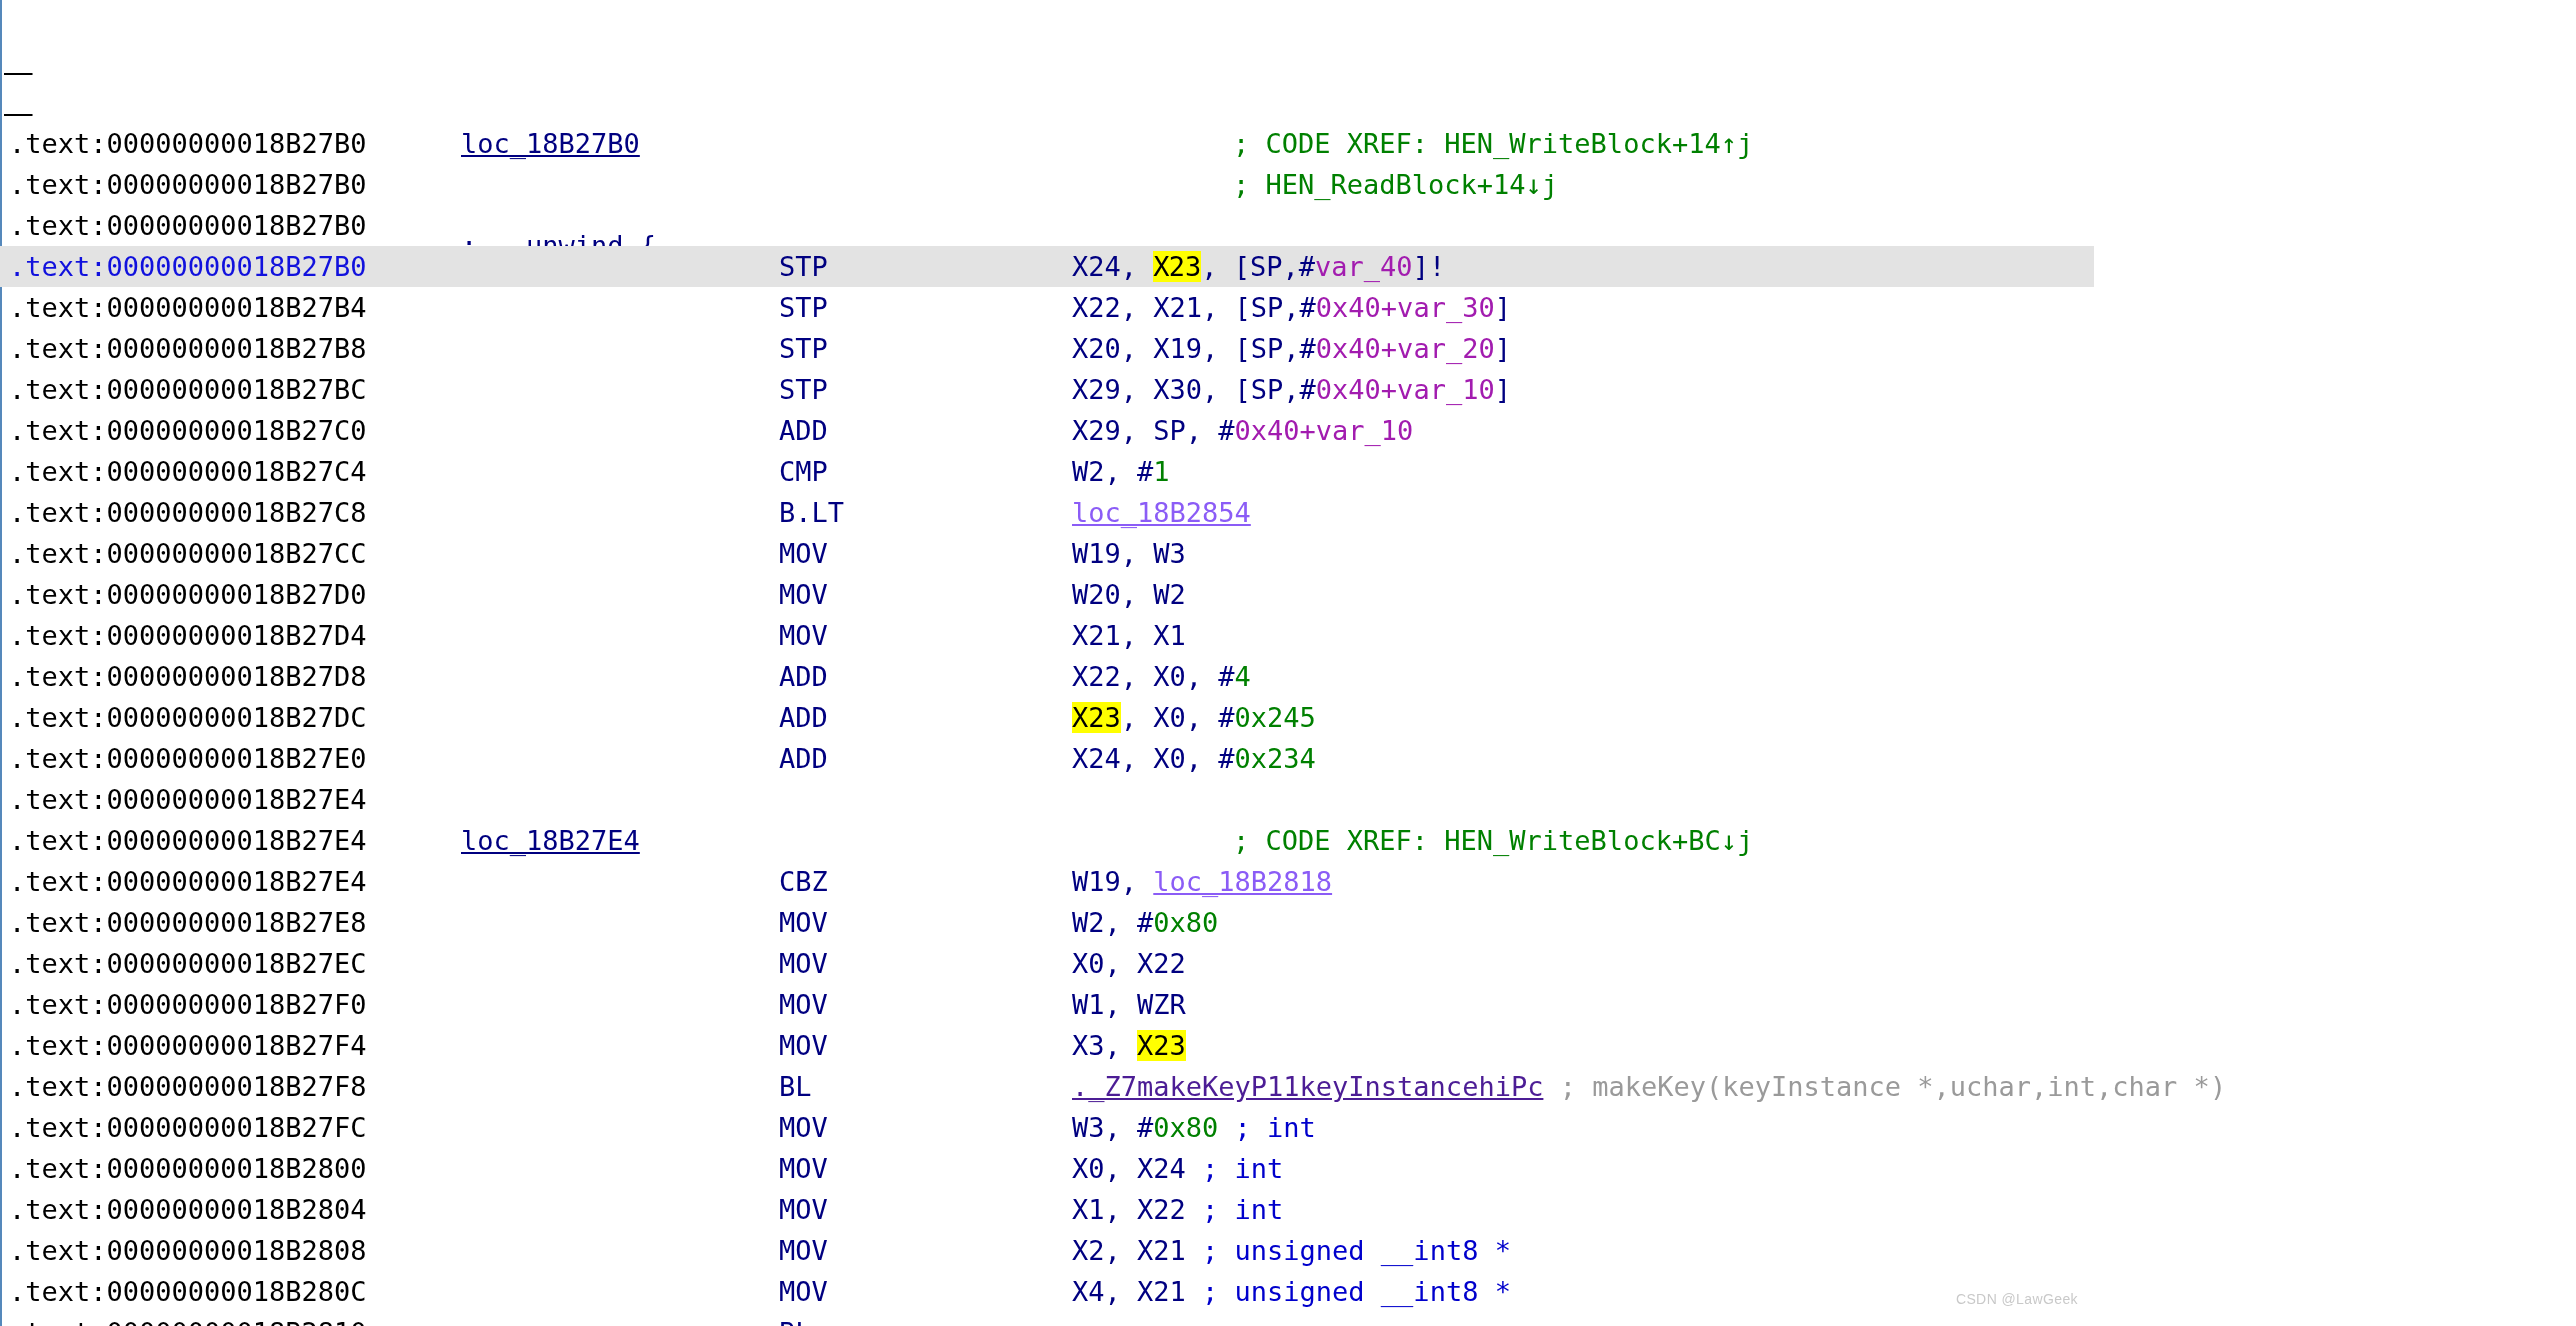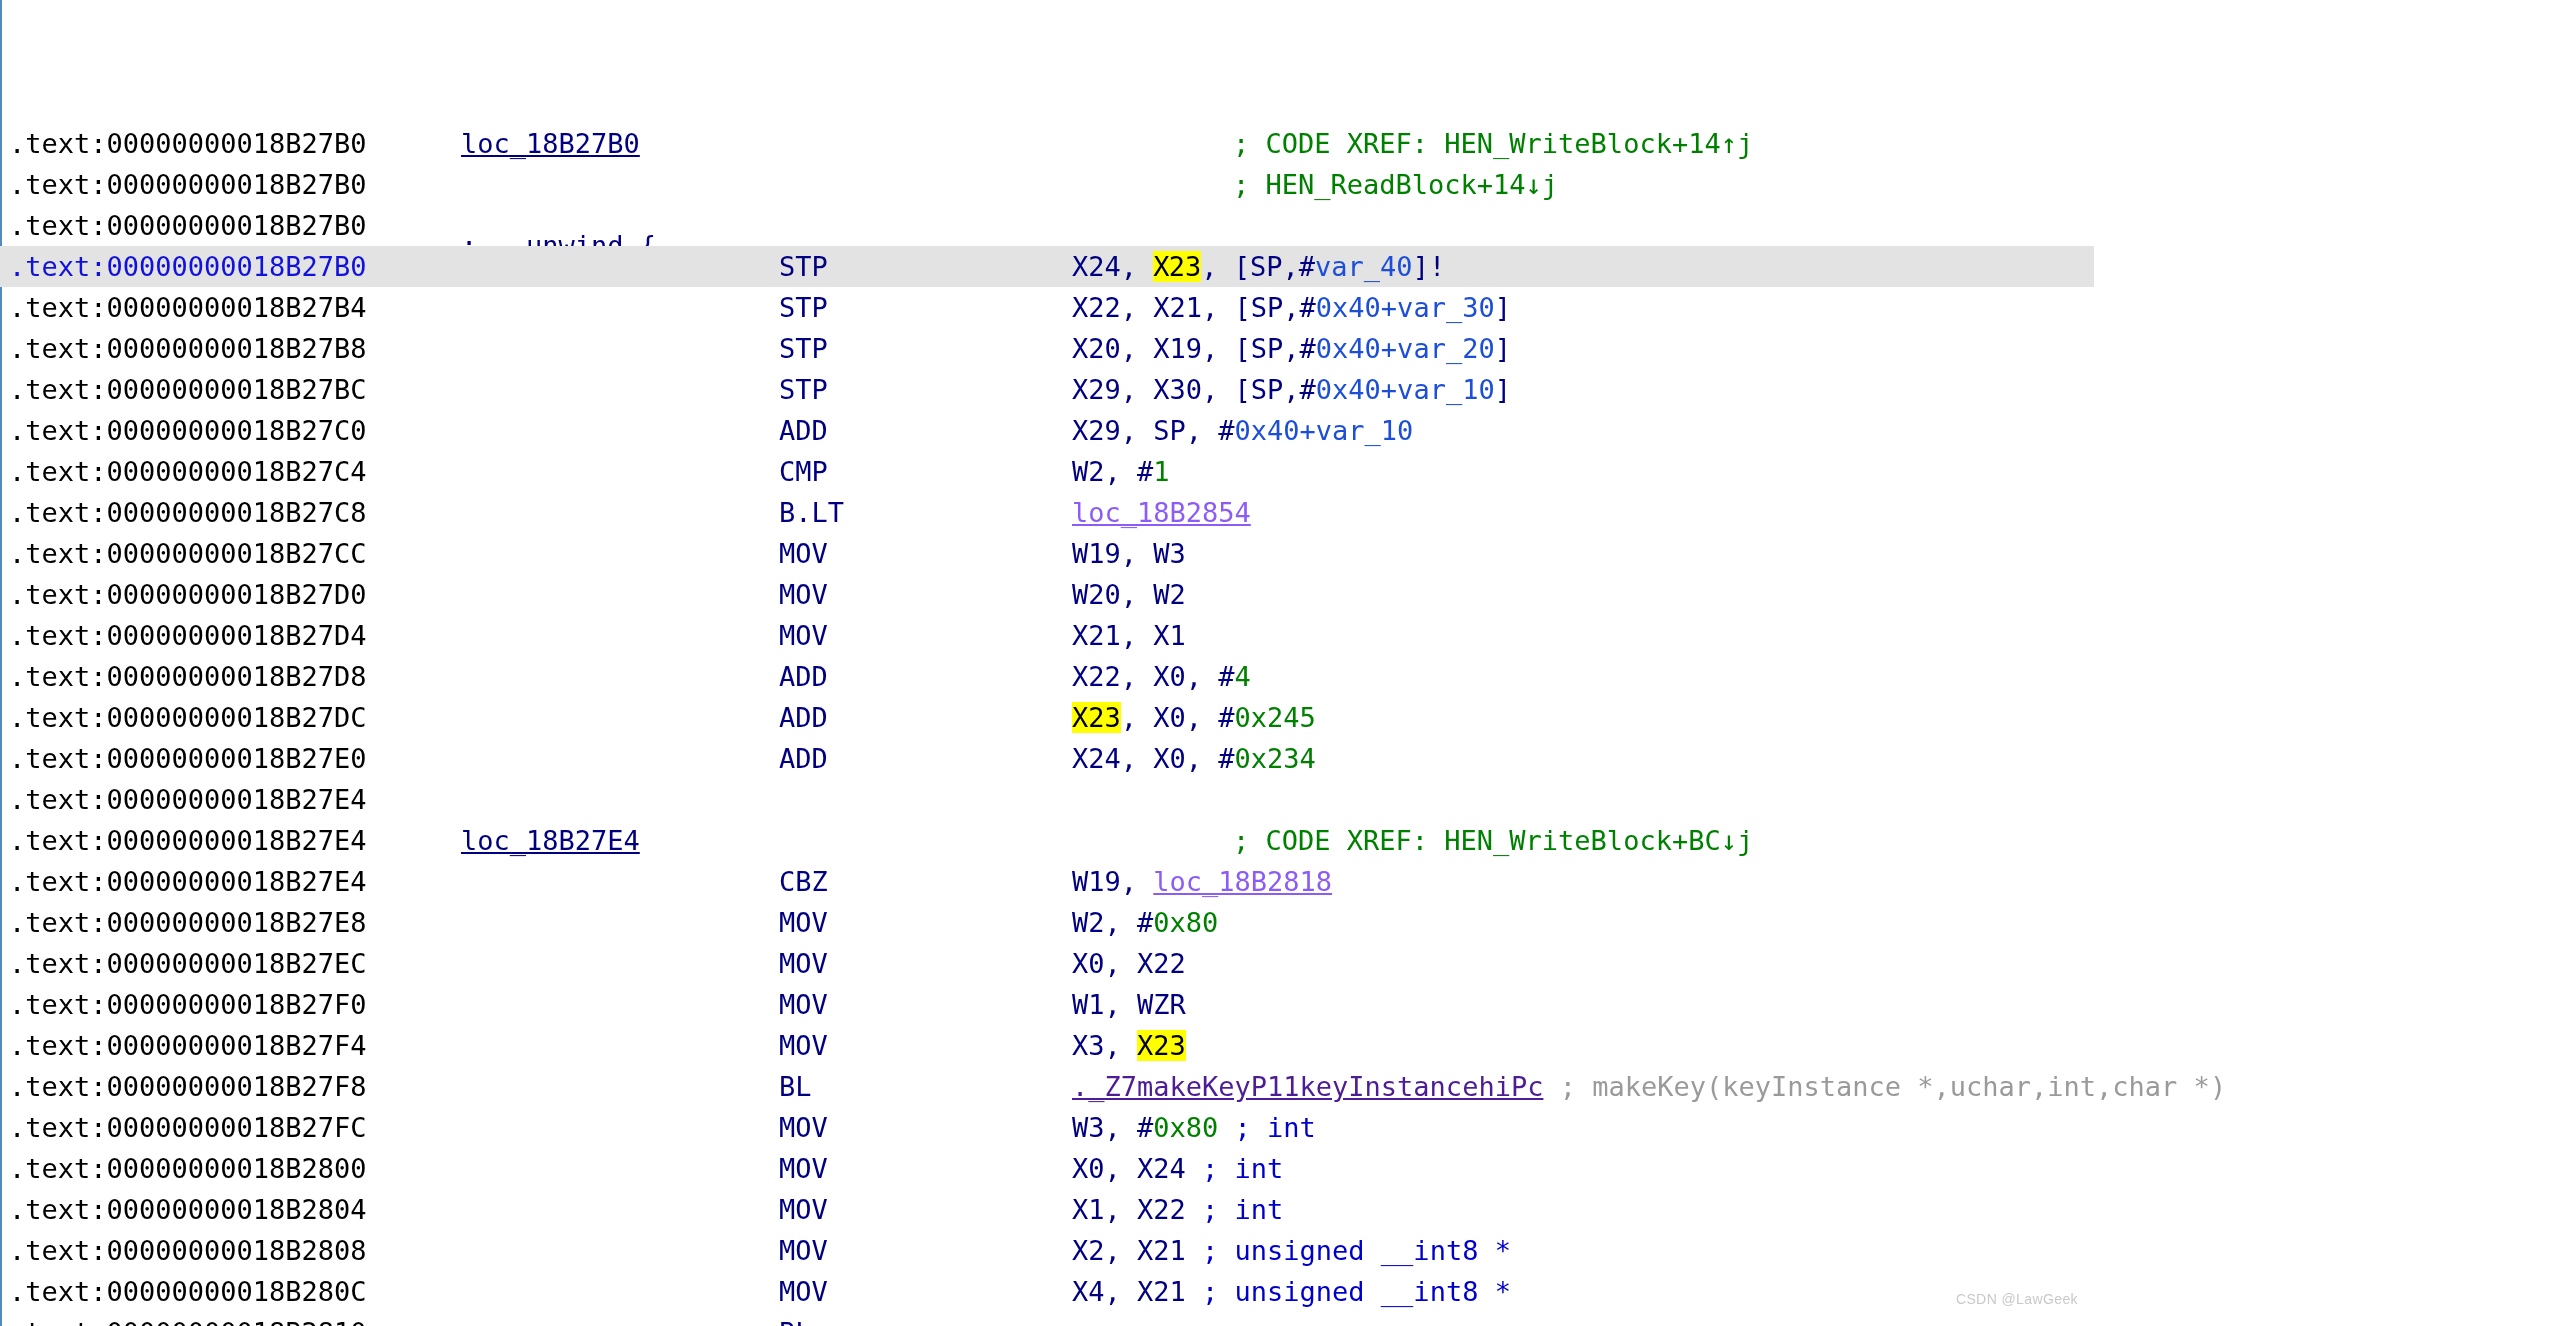--- a/index.html
+++ b/index.html
@@ -8,20 +8,21 @@
     background:#ffffff;
     font-family:"DejaVu Sans Mono","Liberation Mono",monospace;
     overflow:hidden;
     position:relative;
   }
   #disasm{
     position:absolute;left:0;top:0;width:2094px;height:1327px;
     font-size:27px;
     line-height:41px;
     white-space:pre;
+    text-decoration:underline;
   }
   .gutter{
     position:absolute;left:0;top:0;width:4.4px;height:1327px;
     border-left:2.7px solid #5588bb;
     background:#ffffff;
     box-sizing:border-box;
   }
   .row{
     position:relative;
     height:41px;
@@ -35,21 +36,21 @@
   .row.cur .addr{color:#1111dd;}
   
   .c-addr{display:inline-block;width:433px;}
   .mnem{position:absolute;left:779px;color:#000080;}
   .ops{position:absolute;left:1072px;white-space:pre;}
   .lbl{position:absolute;left:461px;color:#000080;text-decoration:underline;text-decoration-color:#000080;text-align:right;}
   .xref{position:absolute;left:1233px;color:#008000;}
   .unw{position:absolute;left:461px;color:#000080;margin-top:20px;}
   .reg{color:#000080;}
   .imm{color:#008000;}
-  .var{color:#1d4ed8;}
+  .var{color:#a21caf;}
   .loc{color:#8b5cf6;text-decoration:underline;}
   .name-ul{color:#4c1d95;text-decoration:underline;}
   .cmt-blue{color:#0000cc;}
   .cmt-gray{color:#9a9a9a;}
   .hl{background:#ffff00;}
   .caret{
     display:inline-block;width:0;border-left:1.8px solid #000000;
     height:27px;vertical-align:-5.3px;margin:0 -0.9px;
   }
   .wm{

